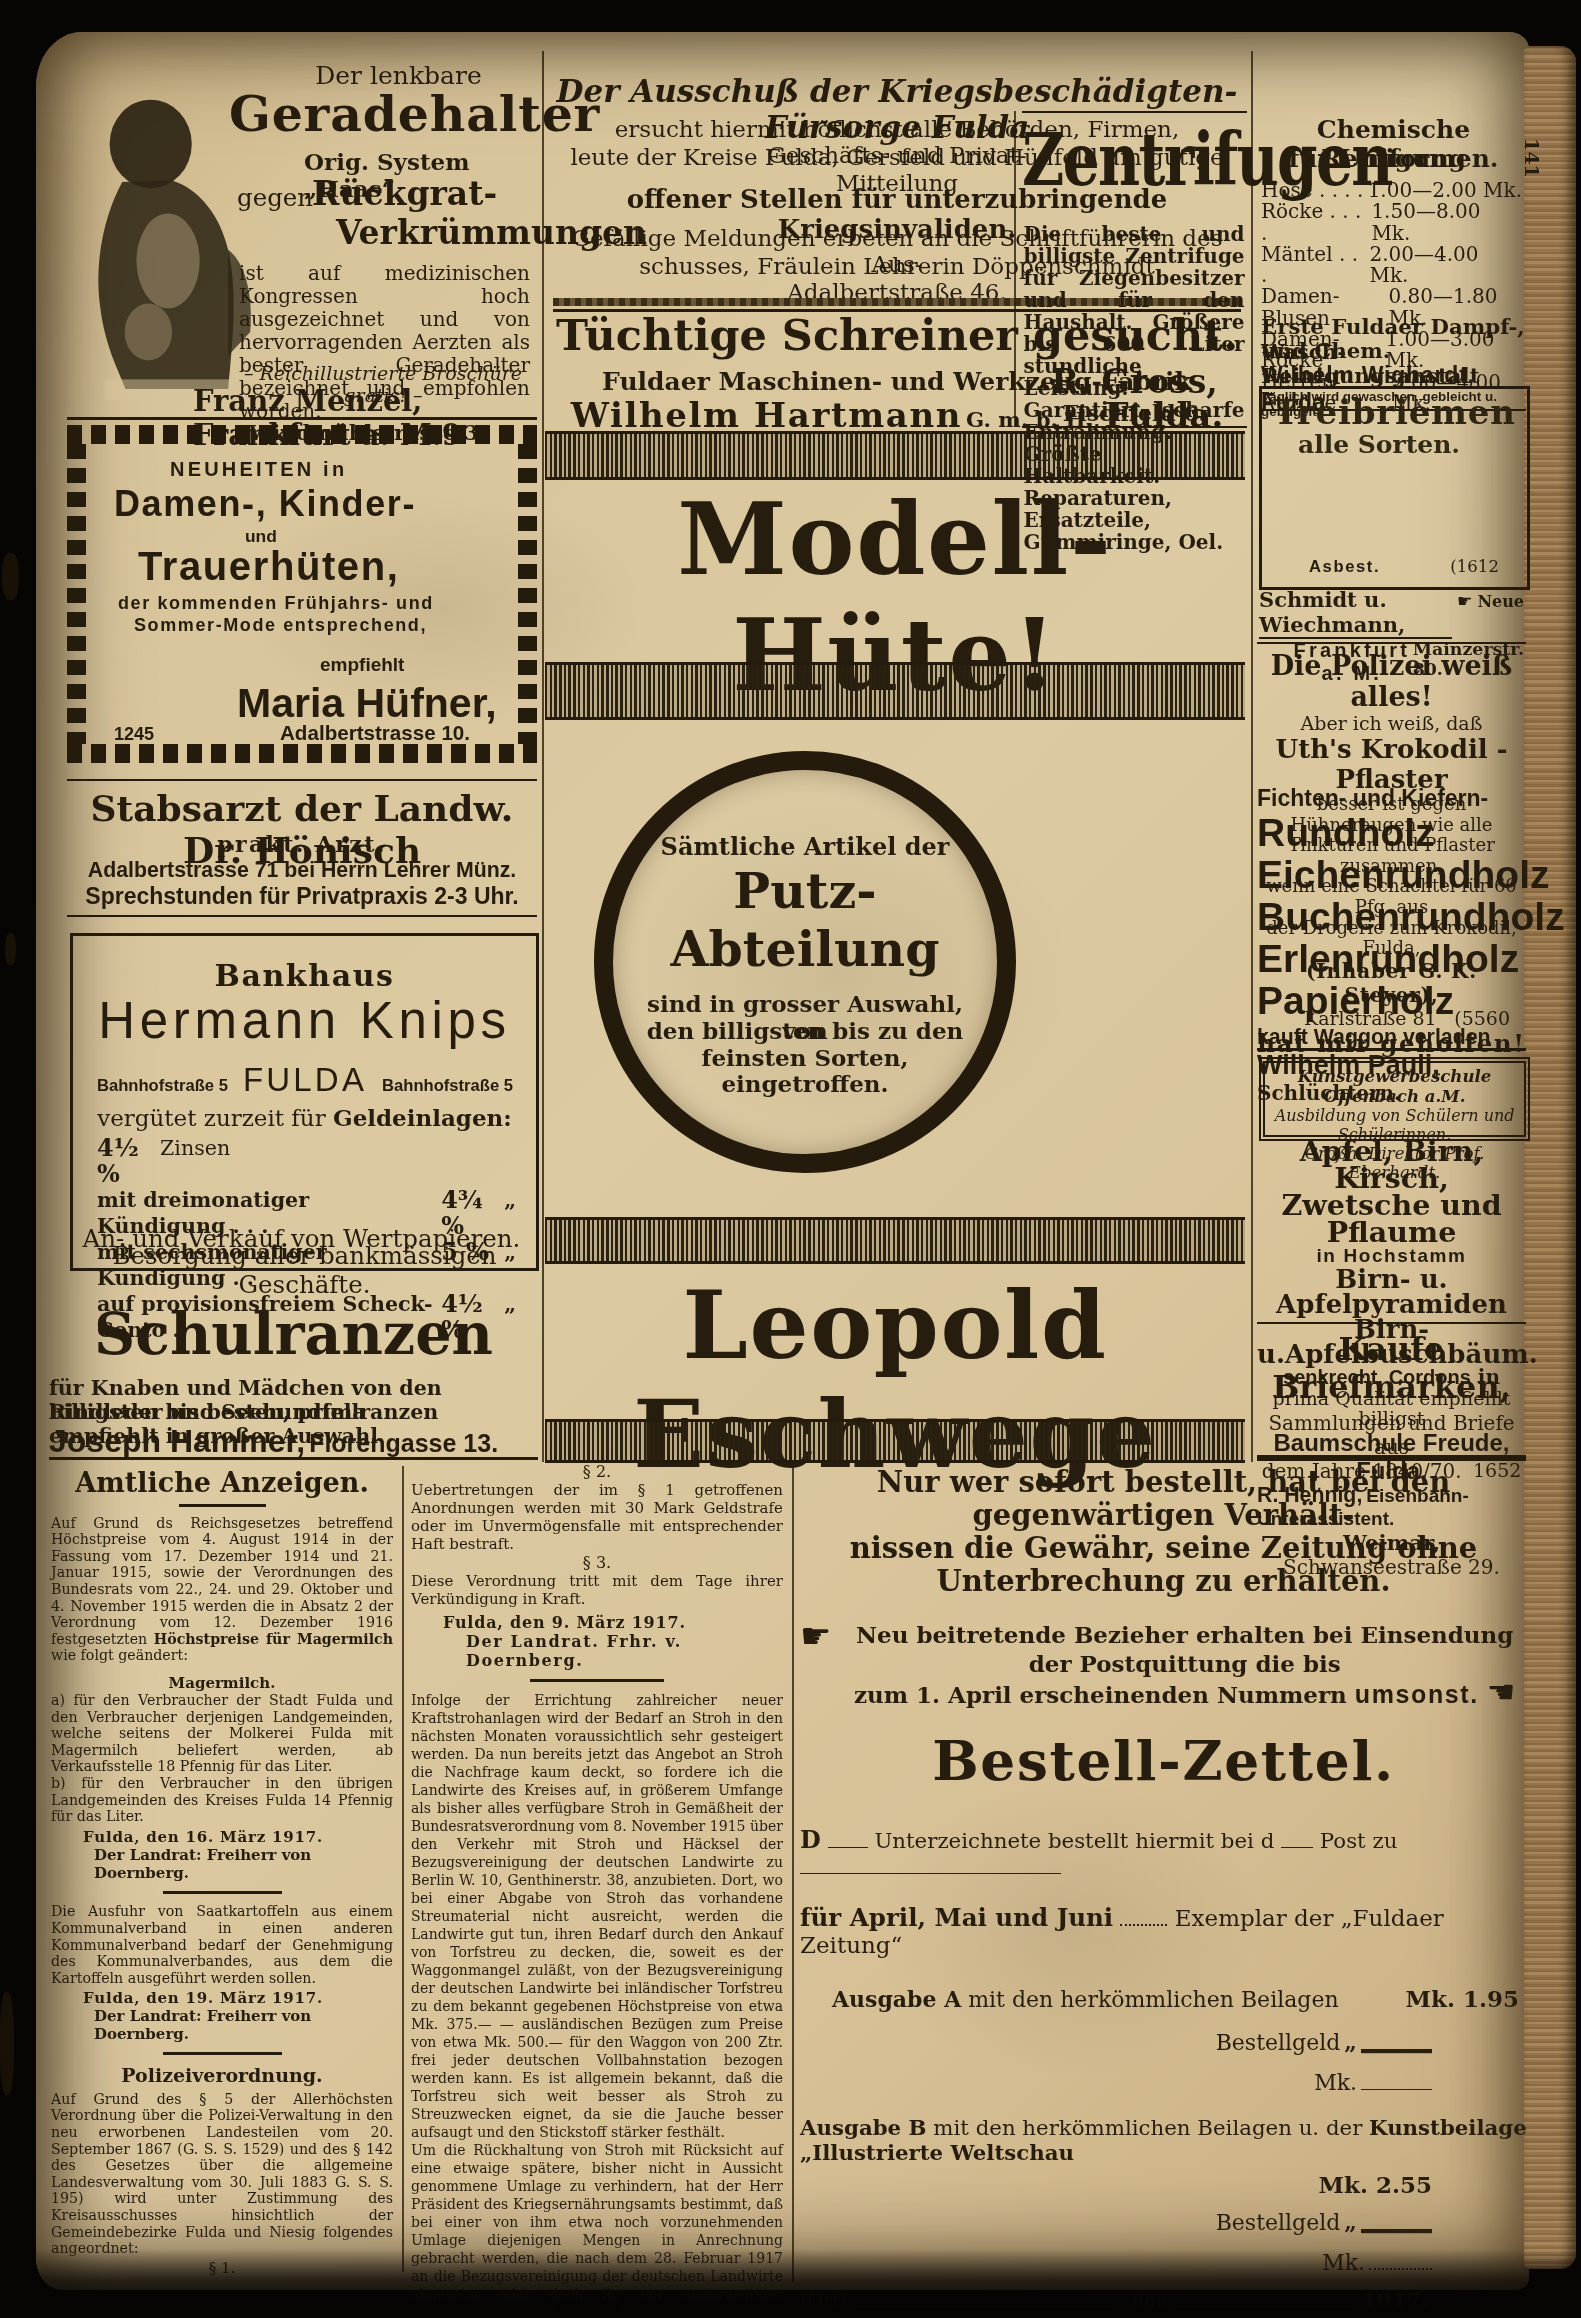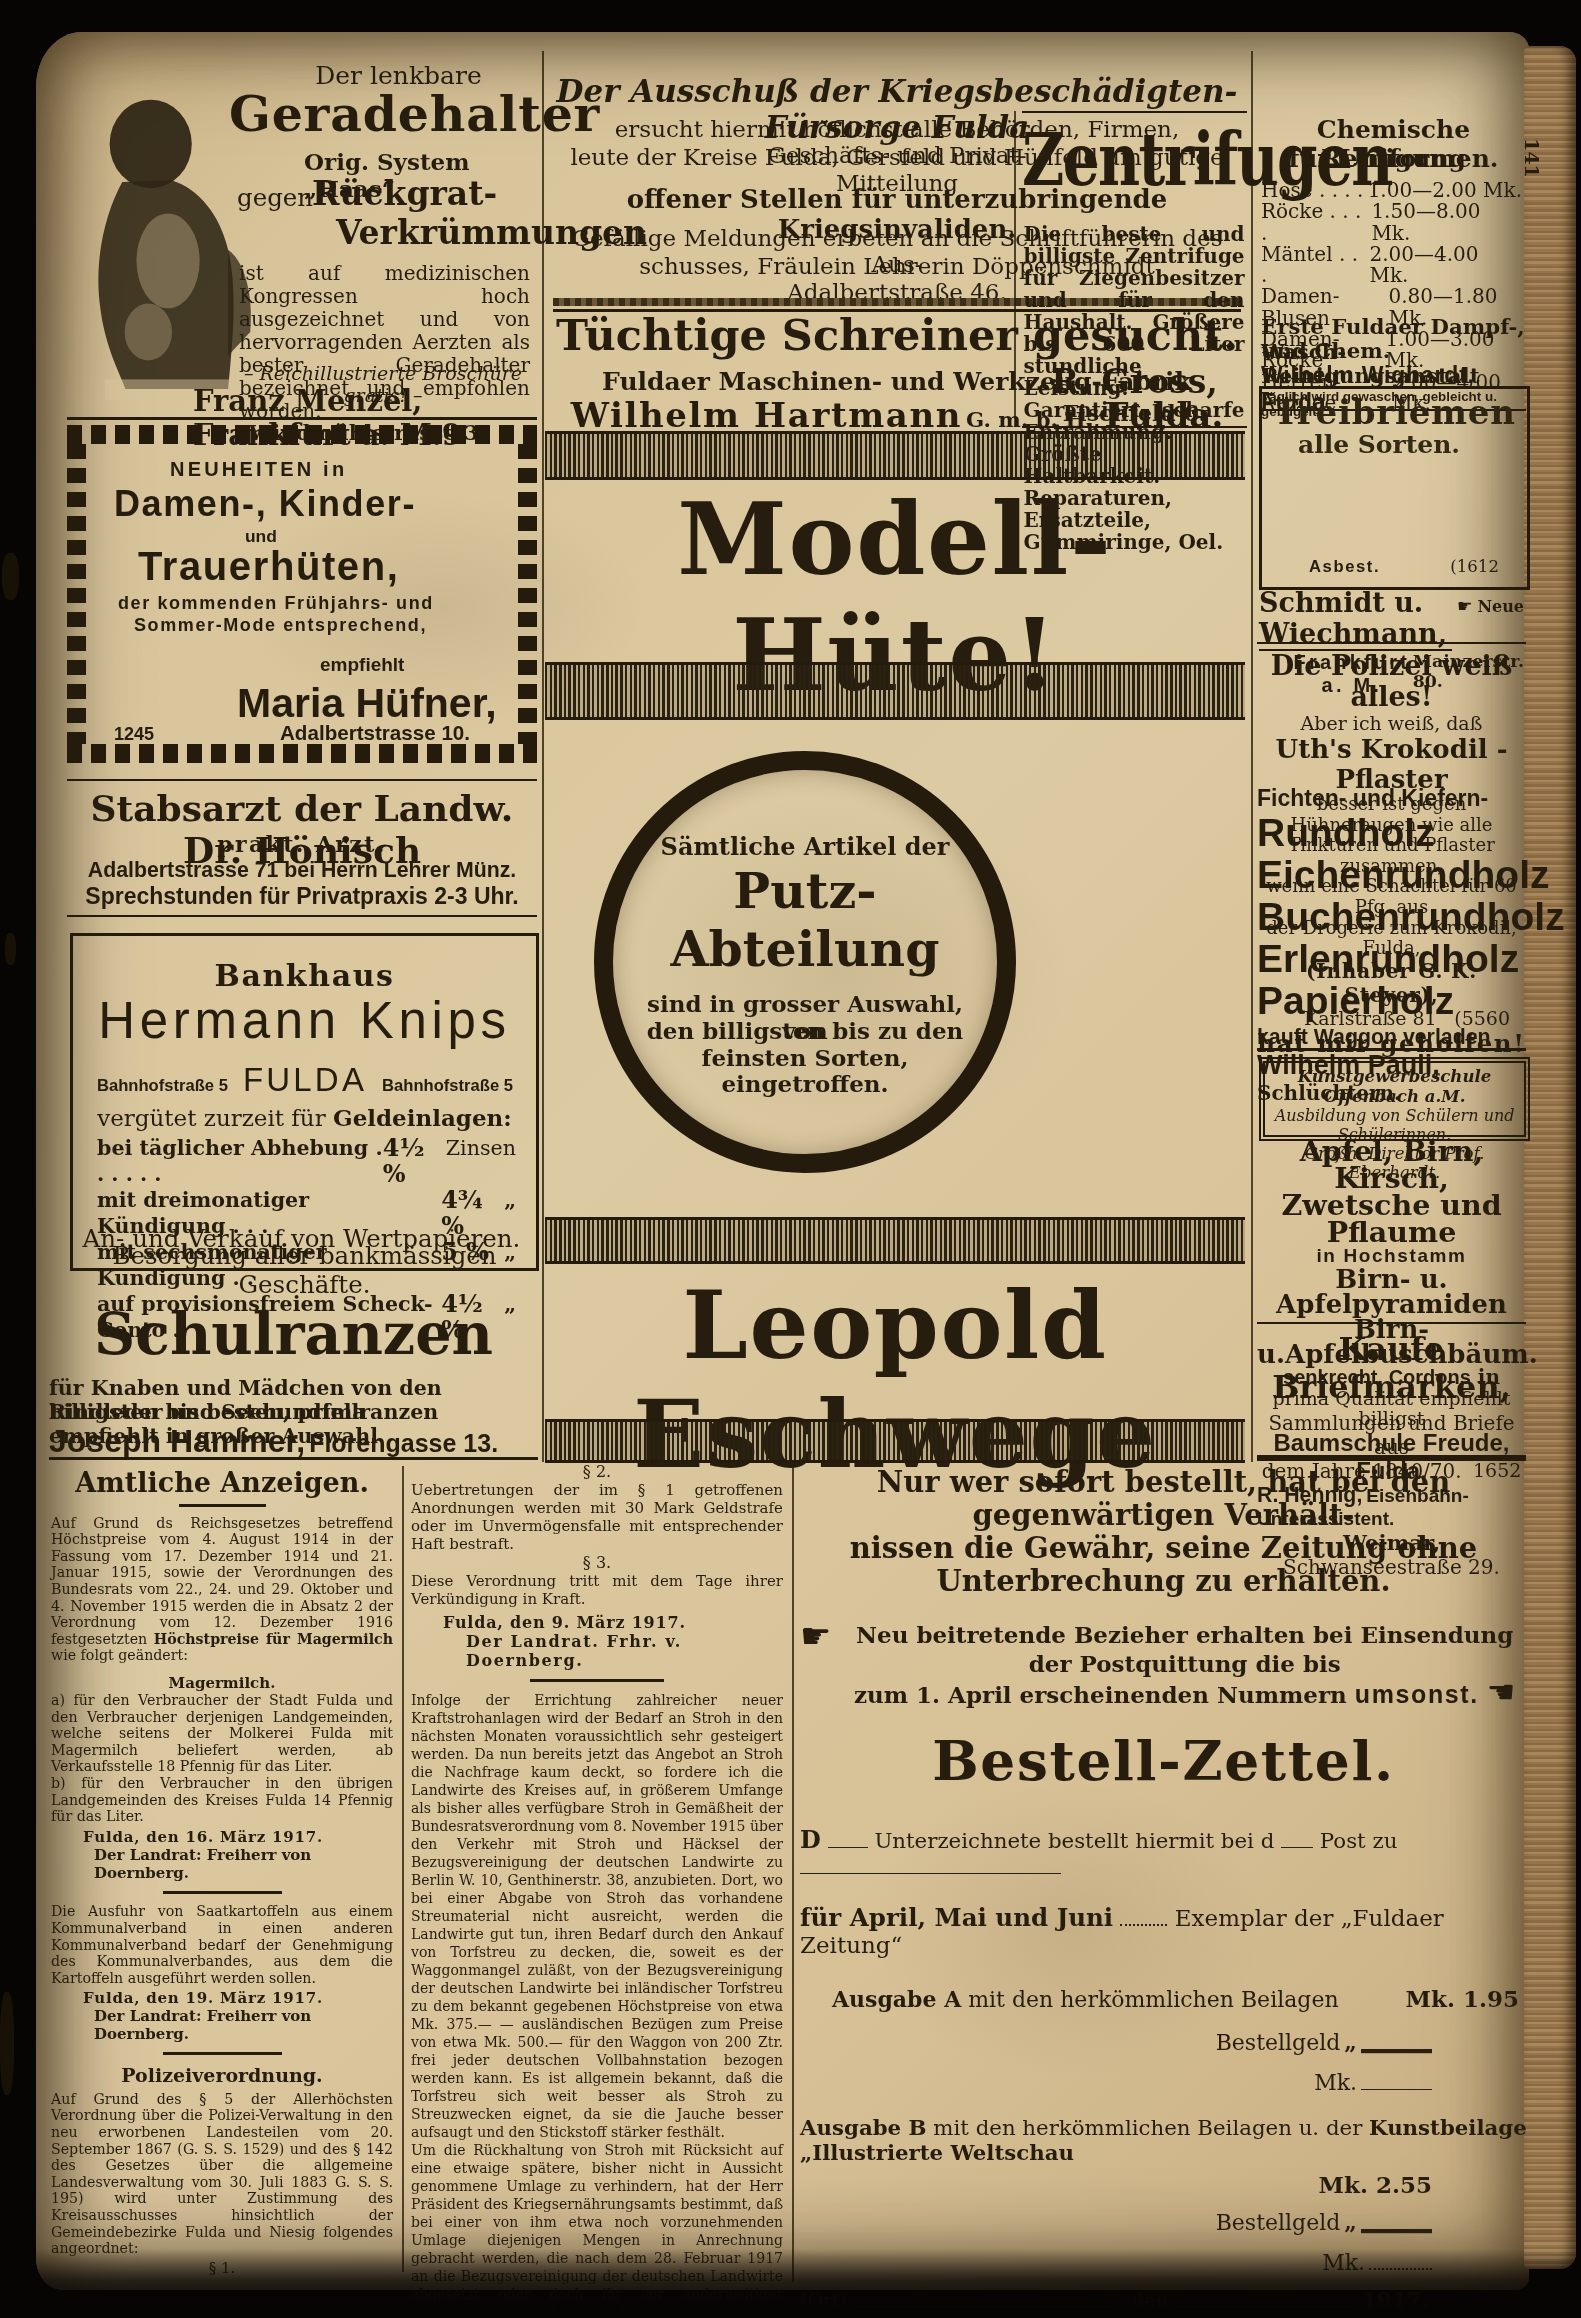--- a/index.html
+++ b/index.html
@@ -172,21 +172,20 @@
   <div class="abs" style="left:24px;top:125px;width:416px;display:flex;justify-content:space-between;align-items:baseline;">
     <span class="sans b" style="font-size:16.6px;">Bahnhofstraße 5</span>
     <span class="sans" style="font-size:33px;letter-spacing:3.2px;">FULDA</span>
     <span class="sans b" style="font-size:16.6px;">Bahnhofstraße 5</span>
   </div>
   <div class="abs c" style="left:0;top:168px;width:463px;font-size:23px;">
     <span class="ser">vergütet zurzeit für </span><span class="ser b">Geldeinlagen:</span>
   </div>
   <div class="abs" style="left:24px;top:199px;width:419px;">
     <div style="display:flex;font-size:20.6px;line-height:26px;">
-        <span class="ser b" style="flex:1;">bei täglicher Abhebung . . . . . .</span>
         <span class="ser b" style="width:63px;font-size:24px;">4½ %</span>
         <span class="ser">Zinsen</span>
       </div>
     <div style="display:flex;font-size:20.6px;line-height:26px;">
         <span class="ser b" style="flex:1;">mit dreimonatiger Kündigung . . .</span>
         <span class="ser b" style="width:63px;font-size:24px;">4¾ %</span>
         <span class="ser b">„</span>
       </div>
     <div style="display:flex;font-size:20.6px;line-height:26px;">
         <span class="ser b" style="flex:1;">mit sechsmonatiger Kündigung . .</span>
@@ -239,21 +238,21 @@
 <div class="abs boxed" style="left:1259px;top:386px;width:265px;height:198px;">
   <div class="abs ser b c" style="left:0;top:3.2px;width:265px;font-size:34px;letter-spacing:0.8px;color:#2e2512;">Treibriemen</div>
   <div class="abs ser b c" style="left:0;top:41px;width:234px;font-size:25px;color:#332a14;">alle Sorten.</div>
   <div class="abs" style="left:47px;top:168px;width:190px;display:flex;justify-content:space-between;">
     <span class="sans b" style="font-size:16.6px;letter-spacing:1.6px;">Asbest.</span>
     <span class="ser" style="font-size:16.6px;">(1612</span>
   </div>
 </div>
 <div class="abs" style="left:1259px;top:587px;width:265px;">
   <div style="display:flex;align-items:baseline;gap:4.7px;">
-    <span class="ser b" style="font-size:27px;border-bottom:2.4px solid #241b0c;">Schmidt u. Wiechmann,</span>
+    <span class="ser b" style="font-size:21px;border-bottom:2.4px solid #241b0c;">Schmidt u. Wiechmann,</span>
     <span class="sans" style="font-size:17.4px;">☛</span>
     <span class="ser b" style="font-size:16px;">Neue</span>
   </div>
   <div style="display:flex;justify-content:space-between;">
     <span class="sans b c" style="font-size:20px;letter-spacing:3.2px;padding-left:32px;">Frankfurt a. M.</span>
     <span class="ser b" style="font-size:17.4px;">Mainzerstr. 80.</span>
   </div>
 </div>
 <div class="rule" style="left:1257px;top:642px;width:269px;height:2.4px;"></div>
 

